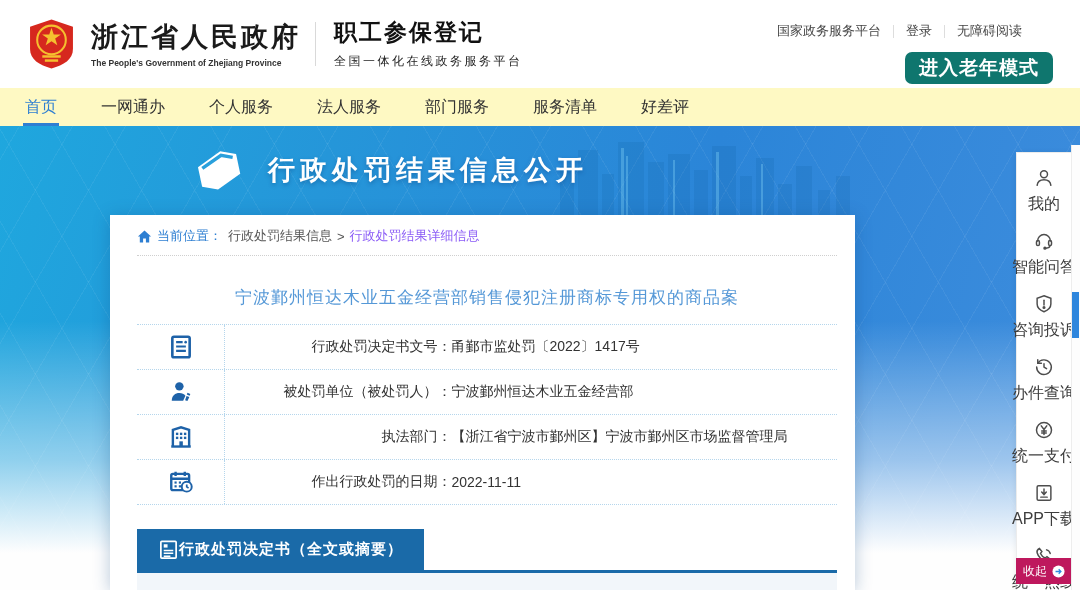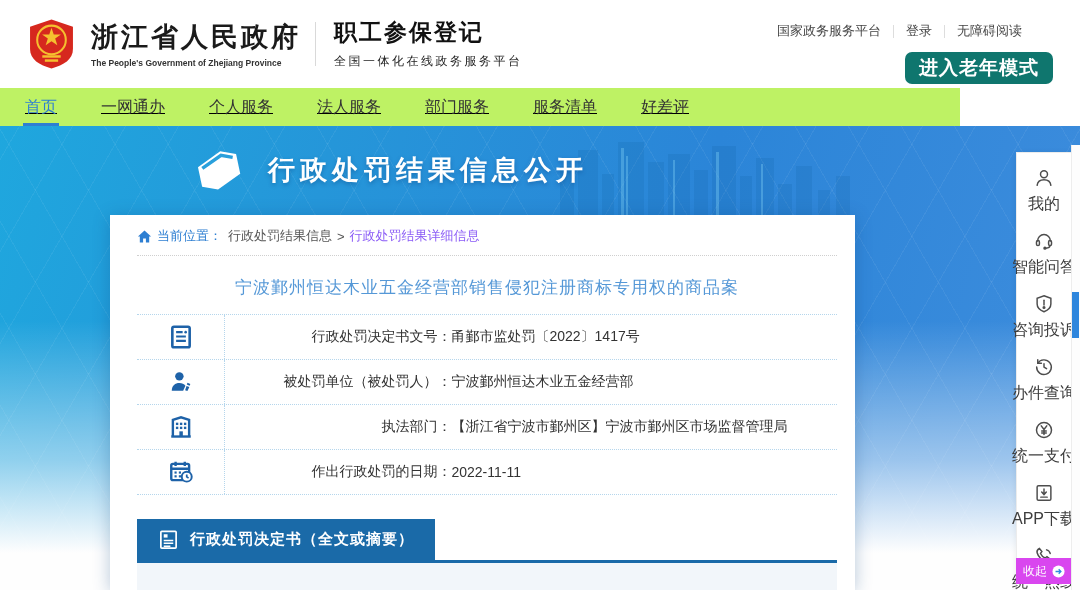--- a/index.html
+++ b/index.html
@@ -17,21 +17,21 @@
   .portal-cn { font-size:23px; font-weight:bold; color:#111; letter-spacing:2px; }
   .portal-sub { font-size:12px; color:#222; letter-spacing:2.5px; margin-top:5px; }
   .toplinks { position:absolute; top:22px; right:46px; display:flex; align-items:center; font-size:13px; color:#444; }
   .toplinks a { color:#444; text-decoration:none; padding:0 12px; cursor:pointer; }
   .tsep { width:1px; height:13px; background:#ddd; }
   .elder-btn { position:absolute; top:52px; left:905px; width:148px; height:32px; background:#0f766e; color:#fff;
     border:none; border-radius:7px; font-size:19px; font-weight:bold; display:flex; align-items:center; justify-content:center;
     font-family:inherit; cursor:pointer; letter-spacing:1px; }
 
   
-  .nav { position:absolute; left:0; top:88px; width:960px; height:38px; background:#bef264;text-decoration:underline; }
+  .nav { position:absolute; left:0; top:88px; width:1080px; height:38px; background:#fef9c3; }
   .nav-items { display:flex; padding-left:25px; height:100%; }
   .nav-items a { display:flex; align-items:center; margin-right:44px; font-size:16px; color:#333; text-decoration:none; position:relative; cursor:pointer; }
   .nav-items a.active { color:#2e7fd2; }
   .nav-items a.active::after { content:""; position:absolute; left:-2px; right:-2px; bottom:0; height:3px; background:#2e7fd2; }
   .search { position:absolute; left:815px; top:94px; display:flex; }
   .search input { width:175px; height:28px; background:#edeff0; border:none; outline:none; padding:0 10px; font-size:13px; color:#555; font-family:inherit; }
   .search input::placeholder { color:#a9adb2; }
   .search button { width:66px; height:28px; background:#f08c1d; color:#fff; border:none; font-size:13px; font-family:inherit; cursor:pointer; }
 
   
@@ -52,40 +52,40 @@
   .card { position:absolute; left:110px; top:215px; width:745px; height:375px; background:#fff;
     box-shadow:0 2px 16px rgba(15,70,130,.30); overflow:hidden; z-index:3; }
   .card-inner { padding:10px 18px 0 27px; }
   .breadcrumb { display:flex; align-items:center; font-size:13px; color:#666; height:22px; }
   .breadcrumb .home-ic { margin-right:5px; display:flex; }
   .bc-prefix { color:#2e7fd2; margin-right:6px; }
   .bc-link { color:#555; text-decoration:none; cursor:pointer; }
   .bc-sep { margin:0 5px; color:#555; }
   .bc-current { color:#8b5cf6; }
   .bc-divider { border-bottom:1px dotted #cfcfcf; margin-top:8px; }
-  .case-title { margin:20px 0 15px; text-align:center; font-size:17px; font-weight:500; color:#5598d7; letter-spacing:1px; }
+  .case-title { margin:30px 0 15px; text-align:center; font-size:17px; font-weight:500; color:#5598d7; letter-spacing:1px; }
 
   .ftable { border-top:1px dotted #b5d6ec; }
   .frow { display:flex; height:45px; border-bottom:1px dotted #b5d6ec; align-items:stretch; }
   .ficon { width:88px; flex:0 0 88px; display:flex; align-items:center; justify-content:center; border-right:1px dotted #b5d6ec; }
   .ftext { flex:1; display:flex; align-items:center; font-size:14px; color:#333; }
   .flabel { flex:0 0 37%; text-align:right; white-space:nowrap; }
   .fvalue { white-space:nowrap; }
 
   .section { margin-top:24px; }
   .tabrow { width:700px; border-bottom:3px solid #1a6aa8; }
-  .tab { display:inline-flex; align-items:center; gap:11px; height:41px; background:#1a6aa8; color:#fff; padding:0 21px; font-size:15px; font-weight:bold; letter-spacing:1px; }
+  .tab { display:inline-flex; align-items:center; height:41px; background:#1a6aa8; color:#fff; padding:0 21px; font-size:15px; font-weight:bold; letter-spacing:1px; }
   .docpanel { width:700px; height:60px; background:#f2f6fa; }
 
   
   .sidebar { position:absolute; left:1016px; top:152px; width:56px; background:#fff; border:1px solid #ececec;
     padding:6px 0; z-index:4; box-shadow:0 1px 6px rgba(0,0,0,.08); }
   .sb-item { display:flex; flex-direction:column; align-items:center; padding:8px 0 7px; cursor:pointer; }
   .sb-item .lbl { font-size:16px; color:#3d3d3d; margin-top:5px; white-space:nowrap; }
-  .collapse-btn { position:absolute; left:1016px; top:558px; width:56px; height:26px; background:#d946ef; color:#fff;
+  .collapse-btn { position:absolute; left:1016px; top:558px; width:56px; height:26px; background:#be185d; color:#fff;
     display:flex; align-items:center; justify-content:center; gap:5px; font-size:12px; cursor:pointer; z-index:4; border:none; font-family:inherit; }
 
   
   .sb-track { position:absolute; right:0; top:145px; width:9px; height:445px; background:#fdfdfd; border-left:1px solid #ededed; z-index:5; }
   .sb-thumb { position:absolute; right:1px; top:147px; width:7px; height:46px; background:#2e86dd; }
 </style>
 </head>
 <body>
 
 <div class="page">

